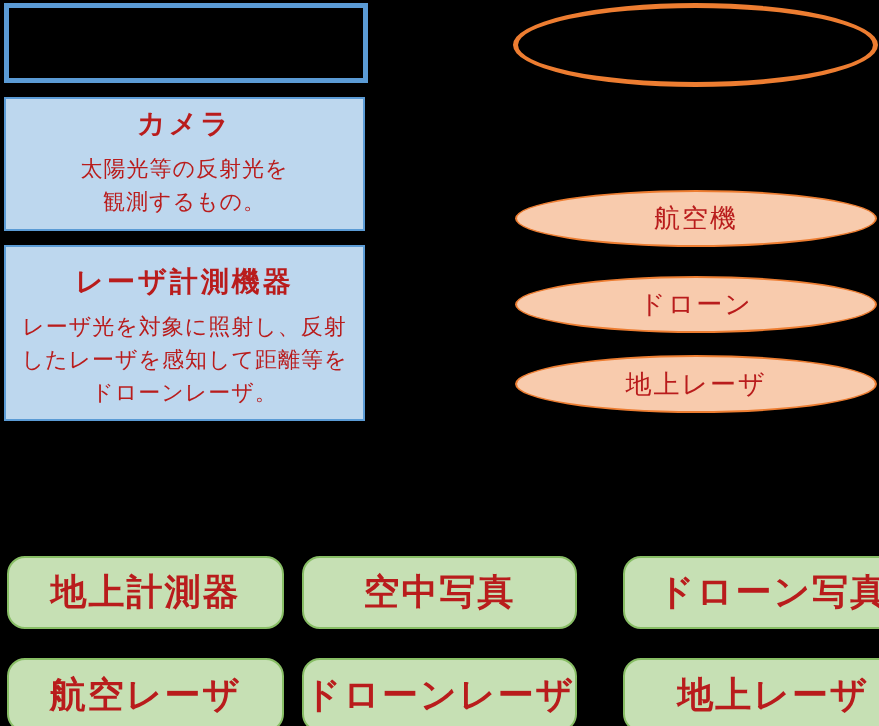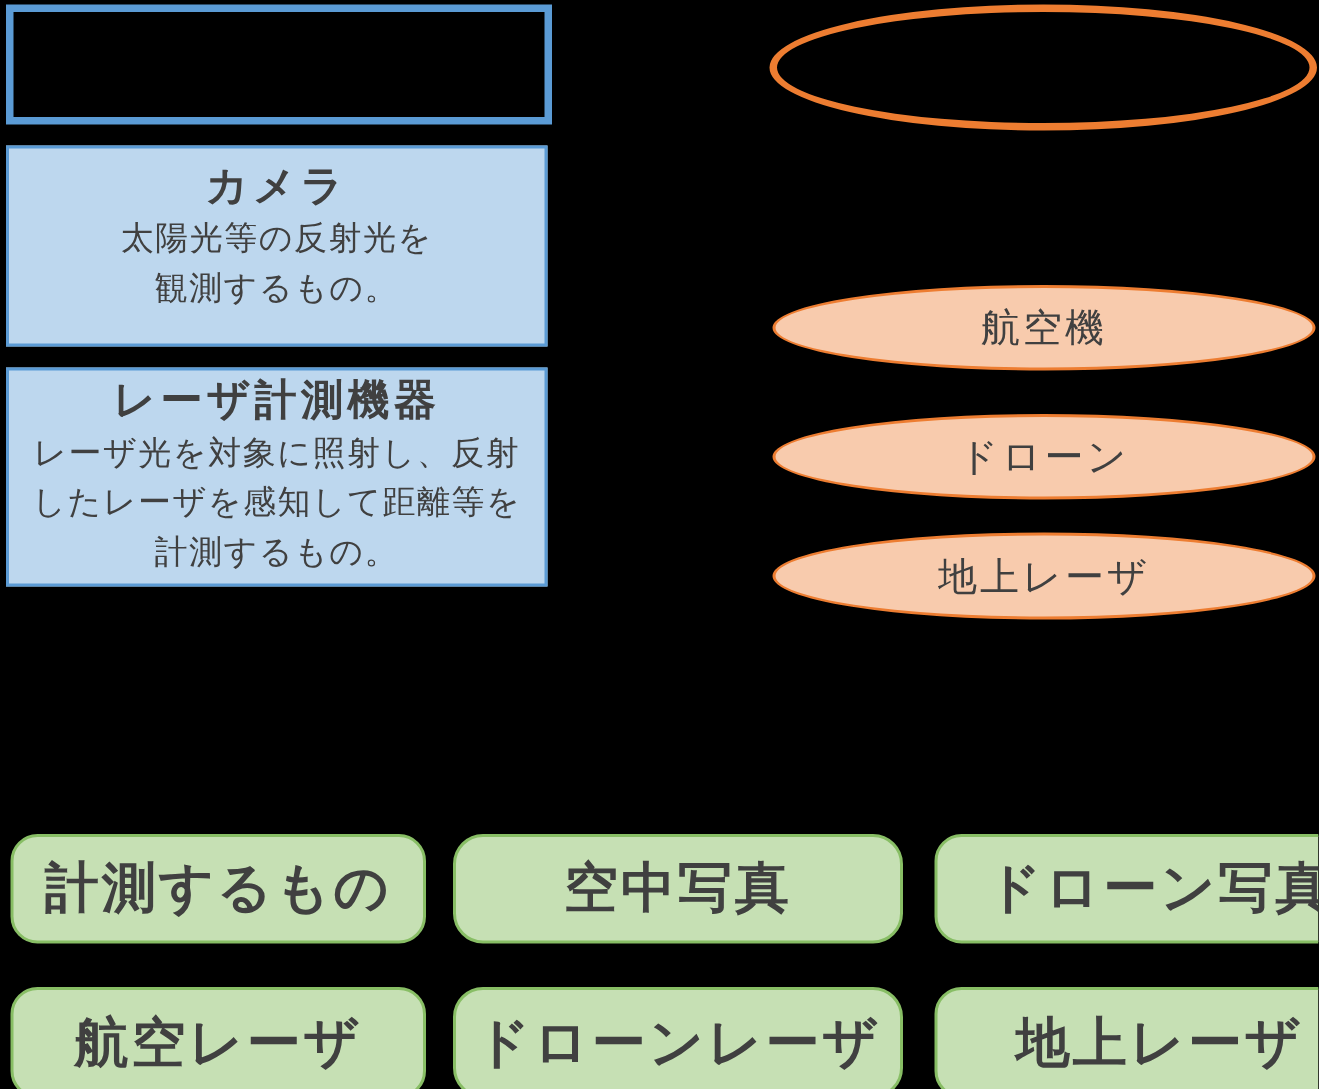--- a/index.html
+++ b/index.html
@@ -7,21 +7,21 @@
     padding: 0;
     background: #000000;
     font-family: "Liberation Sans", "DejaVu Sans", sans-serif;
   }
   .canvas {
     position: relative;
     width: 879px;
     height: 726px;
     background: #000000;
     overflow: hidden;
-    color: #404040;
+    color: #b91c1c;
   }
   
   .box {
     position: absolute;
     box-sizing: border-box;
   }
   .outline-box {
     left: 4px; top: 3px;
     width: 364px; height: 80px;
     border: 5px solid #5B9BD5;
@@ -32,31 +32,31 @@
     border: 2px solid #5B9BD5;
     text-align: center;
   }
   .camera-box {
     left: 4px; top: 97px;
     width: 361px; height: 134px;
     padding-top: 7px;
   }
   .laser-box {
     left: 4px; top: 245px;
-    width: 361px; height: 146px;
-    padding-top: 2px;
+    width: 361px; height: 176px;
+    padding-top: 17px;
   }
   .box-title {
     font-size: 28px;
     font-weight: bold;
     letter-spacing: 3px;
     line-height: 36px;
   }
   .box-body {
-    margin-top: 0;
+    margin-top: 10px;
     font-size: 22px;
     line-height: 33px;
     letter-spacing: 1px;
   }
   
   .ellipse {
     position: absolute;
     box-sizing: border-box;
     border-radius: 50%;
     display: flex;
@@ -91,21 +91,21 @@
     display: flex;
     align-items: center;
     justify-content: center;
     font-size: 36px;
     font-weight: 600;
     letter-spacing: 2px;
   }
   .row1 { top: 556px; height: 73px; }
   .row2 { top: 648px; height: 74px; margin-top: 10px; }
   .col1 { left: 7px;   width: 277px; }
-  .col2 { left: 302px; width: 300px; border-radius: 20px; }
+  .col2 { left: 302px; width: 275px; }
   .col3 { left: 623px; width: 300px; }
 </style>
 </head>
 <body>
 
 <div class="canvas">
 
   <div class="box outline-box"></div>
 
   <div class="box fill-box camera-box">
@@ -114,41 +114,41 @@
       <div>太陽光等の反射光を</div>
       <div>観測するもの。</div>
     </div>
   </div>
 
   <div class="box fill-box laser-box">
     <div class="box-title">レーザ計測機器</div>
     <div class="box-body">
       <div>レーザ光を対象に照射し、反射</div>
       <div>したレーザを感知して距離等を</div>
-      <div>計測するもの。</div>
+      <div>ドローンレーザ。</div>
     </div>
   </div>
 
   <div class="ellipse outline-ellipse"></div>
 
 
   <div class="ellipse fill-ellipse e2">
     <span>航空機</span>
   </div>
 
   <div class="ellipse fill-ellipse e3">
     <span>ドローン</span>
   </div>
 
   <div class="ellipse fill-ellipse e4">
     <span>地上レーザ</span>
   </div>
 
   <div class="pill row1 col1">
-    <span>計測するもの</span>
+    <span>地上計測器</span>
   </div>
 
   <div class="pill row1 col2">
     <span>空中写真</span>
   </div>
 
   <div class="pill row1 col3">
     <span>ドローン写真</span>
   </div>
 

